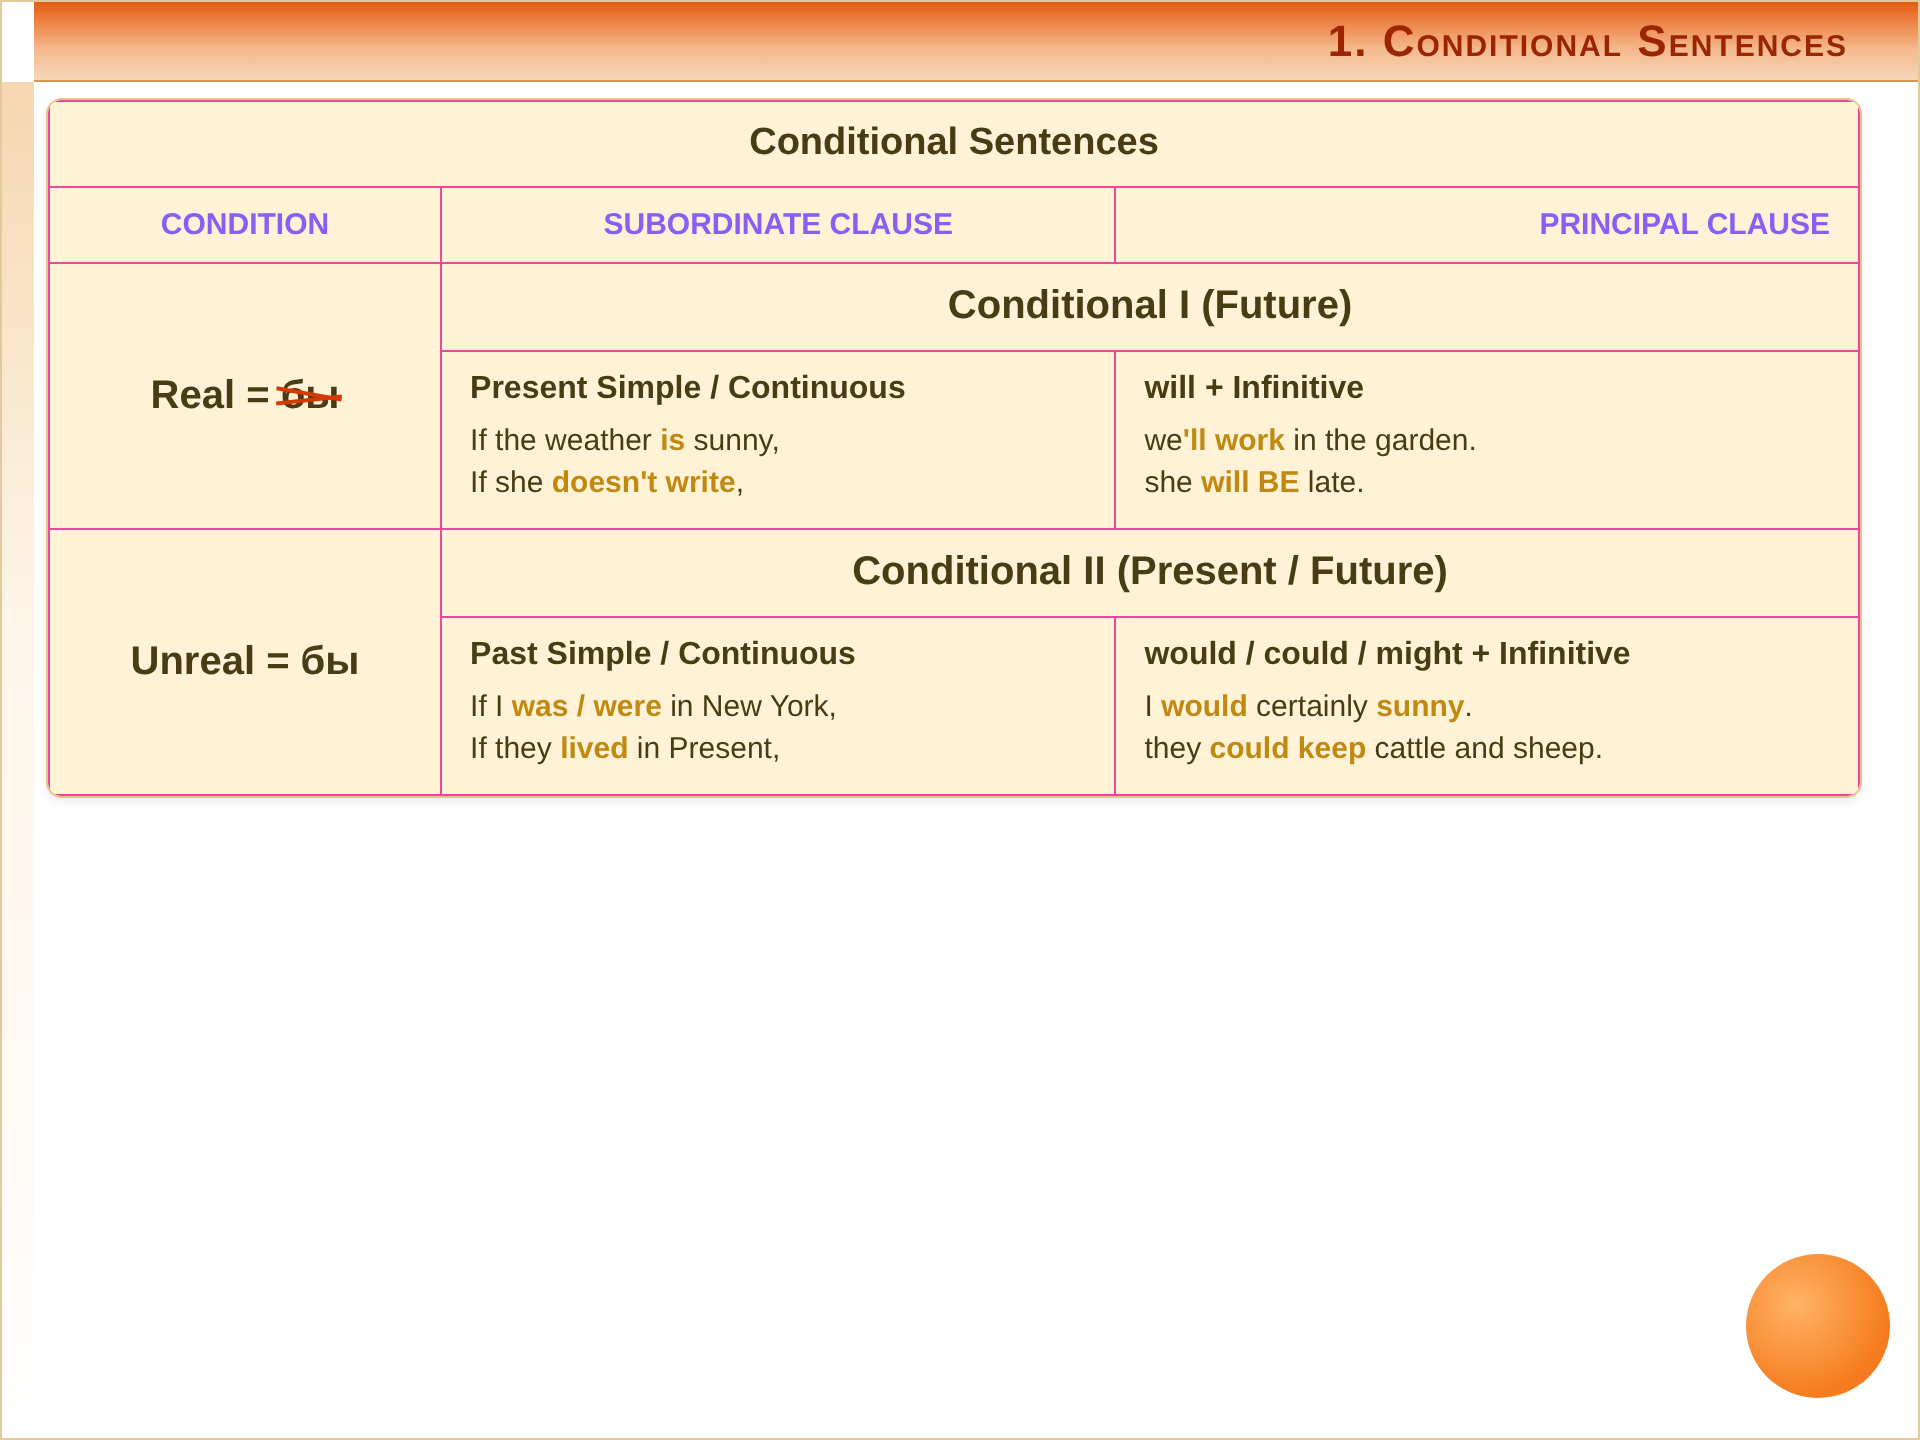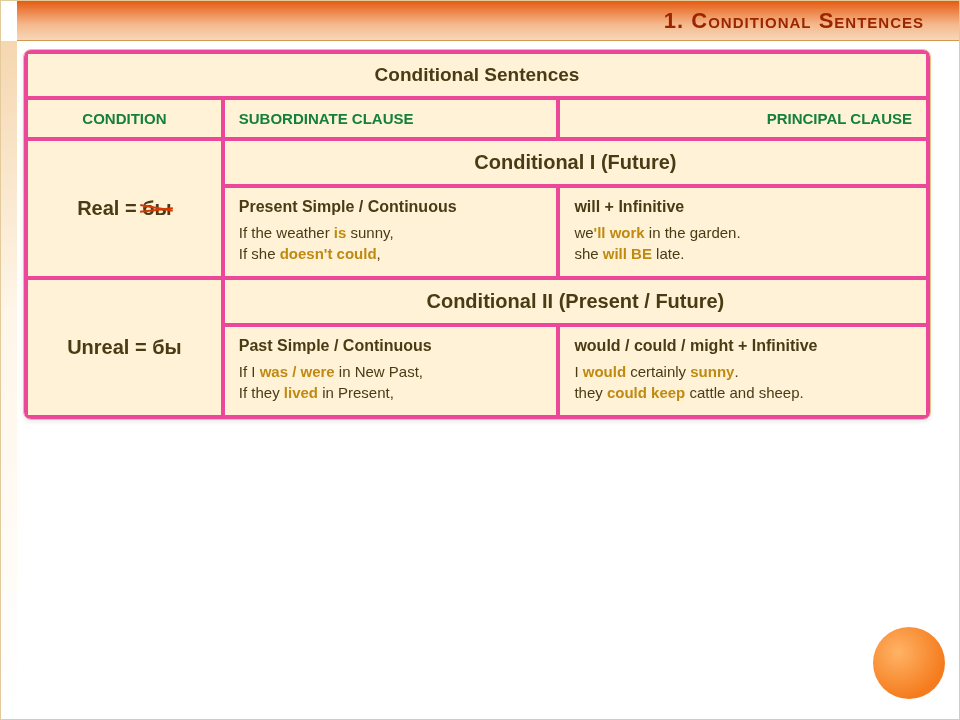--- a/index.html
+++ b/index.html
@@ -20,24 +20,24 @@
   .sheet{
     position:absolute;left:22px;top:48px;right:28px;
     border:1px solid #e4c38c;border-radius:8px;overflow:hidden;
     box-shadow:0 2px 4px rgba(0,0,0,.08);
   }
   table{
     width:100%;border-collapse:collapse;background:#fff2d7;
     font-size:16px;color:#4a3b15;
   }
   td,th{
-    border:4px solid #ec4899;padding:10px 14px;vertical-align:top;
+    border:1px solid #ec4899;padding:10px 14px;vertical-align:top;
   }
   .title-row td{background:#fff2d7;text-align:center;font-weight:bold;font-size:19px;}
-  .hdr td{font-weight:bold;color:#15803d;font-size:15px;}
+  .hdr td{font-weight:bold;color:#8b5cf6;font-size:15px;}
   .section-hdr td{text-align:center;font-weight:bold;font-size:20px;}
   .sub-hdr{font-weight:bold;text-align:left;display:block;margin-bottom:8px;}
   .left-col{font-weight:bold;text-align:center;vertical-align:middle;font-size:16px;}
   .cell-line{margin:4px 0;font-size:15px;}
   .hl{color:#c08a12;font-weight:bold;}
   .strike-wrap{position:relative;display:inline-block;}
   .strike-wrap::after{
     content:"";position:absolute;left:-2px;right:-2px;top:54%;border-top:2px solid #d63a00;
     transform:rotate(-6deg);
   }
@@ -66,38 +66,38 @@
   <div class="edge"></div>
 
   <div class="sheet">
     <table>
       <tbody>
           <tr class="title-row">
         <td colspan="3">Conditional Sentences</td>
       </tr>
       <tr class="hdr">
         <td style="text-align:center">CONDITION</td>
-        <td style="text-align:left">SUBORDINATE CLAUSE</td>
+        <td style="text-align:center">SUBORDINATE CLAUSE</td>
         <td style="text-align:right">PRINCIPAL CLAUSE</td>
       </tr>
 
       <tr class="section-hdr">
         <td rowspan="2" class="left-col">
           <span>Real = </span><span class="strike-wrap">бы</span>
         </td>
         <td colspan="2">Conditional I (Future)</td>
       </tr>
       <tr>
         <td>
           <span class="sub-hdr">Present Simple / Continuous</span>
           <div class="cell-line">
             <span>If the weather </span><span class="hl">is</span><span> sunny,</span>
           </div>
           <div class="cell-line">
-            <span>If she </span><span class="hl">doesn't could</span><span>,</span>
+            <span>If she </span><span class="hl">doesn't write</span><span>,</span>
           </div>
         </td>
         <td>
           <span class="sub-hdr">will + Infinitive</span>
           <div class="cell-line">
             <span>we</span><span class="hl">'ll work</span><span> in the garden.</span>
           </div>
           <div class="cell-line">
             <span>she </span><span class="hl">will BE</span><span> late.</span>
           </div>
@@ -105,21 +105,21 @@
       </tr>
 
       <tr class="section-hdr">
         <td rowspan="2" class="left-col">Unreal = бы</td>
         <td colspan="2">Conditional II (Present / Future)</td>
       </tr>
       <tr>
         <td>
           <span class="sub-hdr">Past Simple / Continuous</span>
           <div class="cell-line">
-            <span>If I </span><span class="hl">was / were</span><span> in New Past,</span>
+            <span>If I </span><span class="hl">was / were</span><span> in New York,</span>
           </div>
           <div class="cell-line">
             <span>If they </span><span class="hl">lived</span><span> in Present,</span>
           </div>
         </td>
         <td>
           <span class="sub-hdr">would / could / might + Infinitive</span>
           <div class="cell-line">
             <span>I </span><span class="hl">would</span><span> certainly </span><span class="hl">sunny</span><span>.</span>
           </div>

